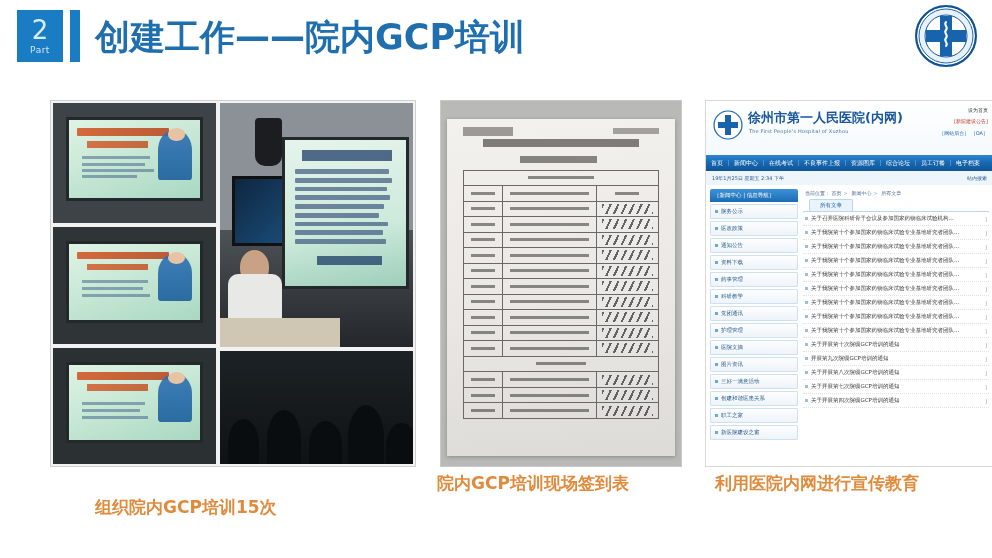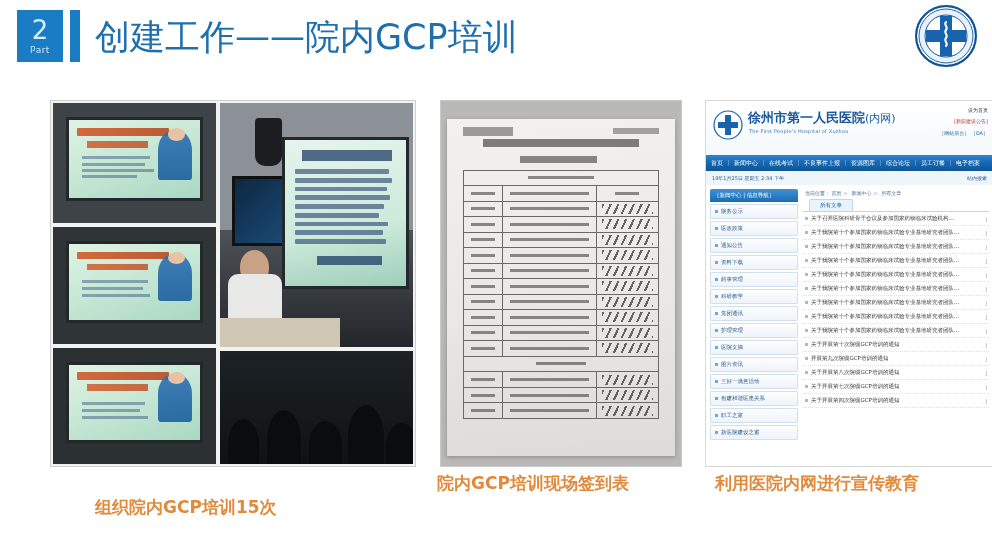--- a/index.html
+++ b/index.html
@@ -19,21 +19,21 @@
     display:flex;flex-direction:column;align-items:center;justify-content:center;
     line-height:1;
   }
   #part-badge .pnum{font-size:26px;font-weight:400;color:#d7ecfb;}
   #part-badge .plab{font-size:9px;margin-top:3px;letter-spacing:.5px;color:#cfe6f6;}
 
   #part-bar{position:absolute;left:70px;top:10px;width:10px;height:52px;background:#1a7cc2;}
 
   #slide-title{
     position:absolute;left:95px;top:14px;
-    font-size:35px;font-weight:normal;color:#1f6fae;
+    font-size:35px;font-weight:bold;color:#1f6fae;
     letter-spacing:0px;white-space:nowrap;
     font-family:"DejaVu Sans","Liberation Sans",sans-serif;
   }
 
   
   #hospital-logo{position:absolute;right:14px;top:4px;width:64px;height:64px;}
 
   
   .panel{position:absolute;overflow:hidden;}
 
@@ -98,21 +98,21 @@
   #doc-photo table.dt td{border:1px solid #6b6865;height:6%;}
   #doc-photo .cellbar{display:block;margin:0 6px;height:3px;background:#4a4744;opacity:.62;}
   #doc-photo .sig{display:block;margin:0 4px;height:10px;
     background:repeating-linear-gradient(115deg,#2a2a30 0 2px,transparent 2px 7px);opacity:.7;}
 
   
   #intranet{left:705px;top:100px;width:287px;height:365px;background:#ffffff;border:1px solid #d8d8d8;}
   #intranet .inet-top{position:relative;height:54px;background:linear-gradient(180deg,#ffffff,#f4f9fd);}
   #inet-emblem{position:absolute;left:7px;top:9px;width:30px;height:30px;}
   #inet-name{position:absolute;left:42px;top:8px;font-size:13px;font-weight:bold;color:#17569c;white-space:nowrap;}
-  #inet-name .paren{font-size:11px;font-weight:normal;}
+  #inet-name .paren{font-size:13px;font-weight:bold;}
   #inet-sub{position:absolute;left:43px;top:27px;font-size:5px;color:#3f78b3;letter-spacing:.2px;white-space:nowrap;}
   .inet-corner{position:absolute;right:5px;font-size:5px;color:#555;white-space:nowrap;}
   #inet-c1{top:6px;color:#444;}
   #inet-c2{top:17px;color:#c0392b;}
   #inet-c3{top:29px;color:#1c5fa8;}
 
   #inet-nav{height:16px;background:linear-gradient(180deg,#2f86cf 0%,#1769b4 45%,#0f5596 100%);
     display:flex;align-items:center;}
   #inet-nav .nv{color:#fff;font-size:6px;padding:0 5px;white-space:nowrap;
     border-right:1px solid rgba(255,255,255,.25);line-height:1;}

